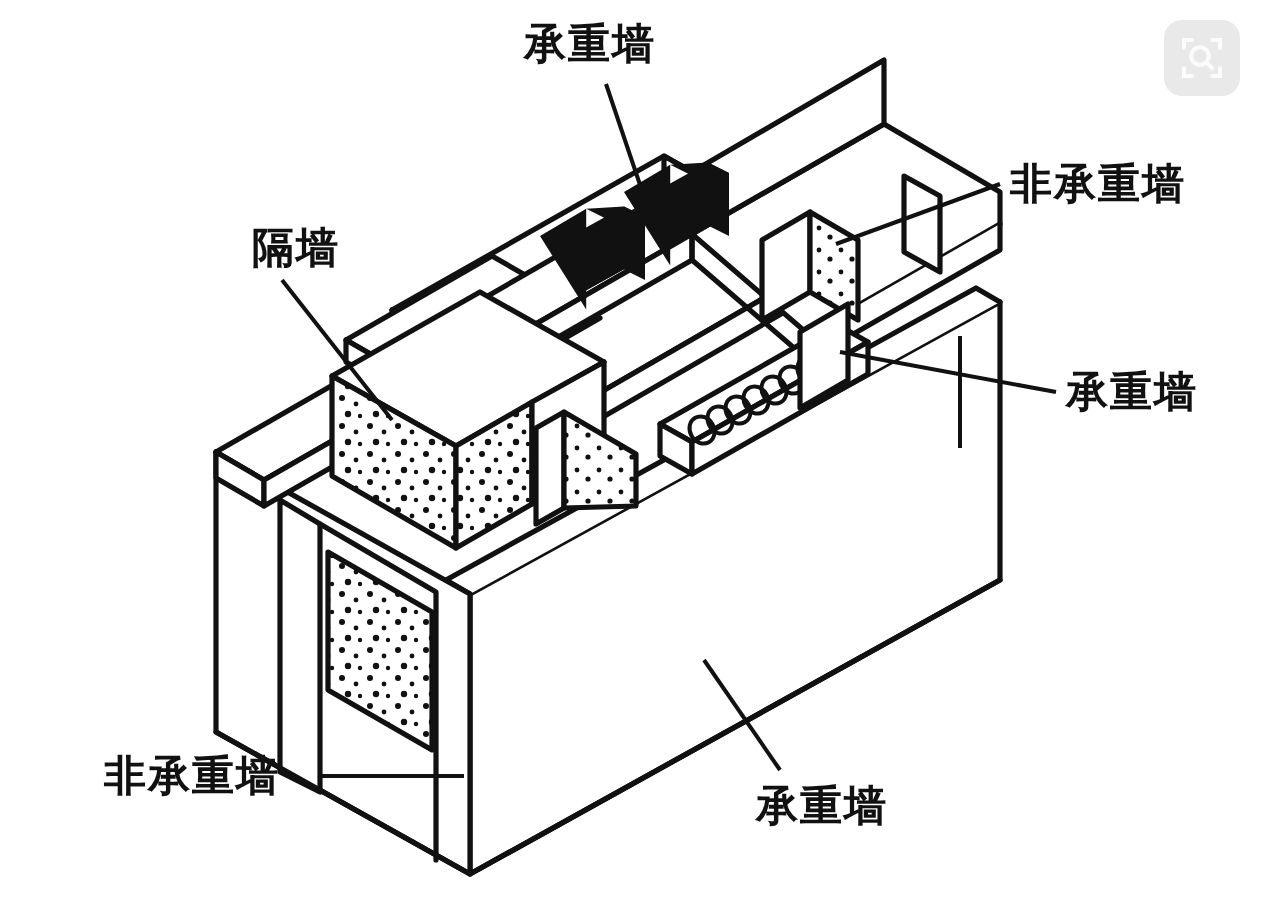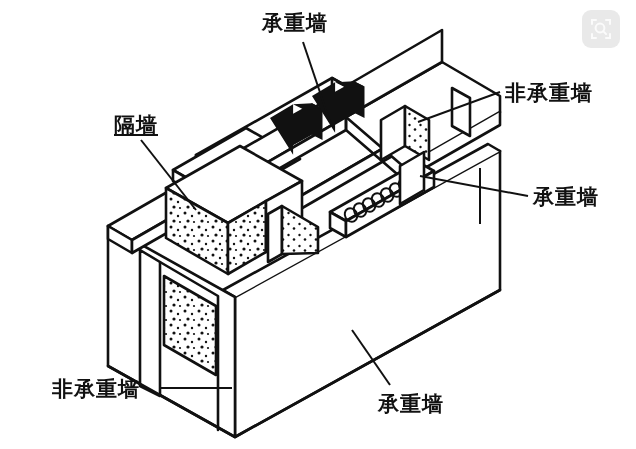--- a/index.html
+++ b/index.html
@@ -32,21 +32,21 @@
     position: absolute;
     font-family: "Liberation Sans", "DejaVu Sans", sans-serif;
     font-weight: 700;
     color: #111111;
     white-space: nowrap;
     letter-spacing: 1px;
     line-height: 1;
   }
   .lbl-top      { left: 262px; top: 12px;  font-size: 21px; }
   .lbl-topright { left: 505px; top: 82px;  font-size: 21px; }
-  .lbl-left     { left: 114px; top: 114px; font-size: 21px; text-decoration: underline; }
+  .lbl-left     { left: 126px; top: 114px; font-size: 21px; }
   .lbl-right    { left: 533px; top: 186px; font-size: 21px; }
   .lbl-botleft  { left: 52px;  top: 378px; font-size: 21px; }
   .lbl-botright { left: 378px; top: 393px; font-size: 21px; }
 
   #scan-button {
     position: absolute;
     left: 582px;
     top: 10px;
     width: 38px;
     height: 38px;

